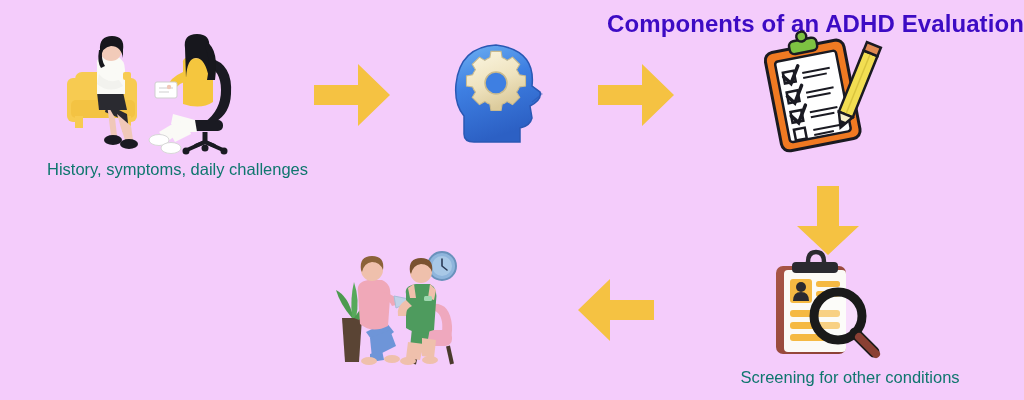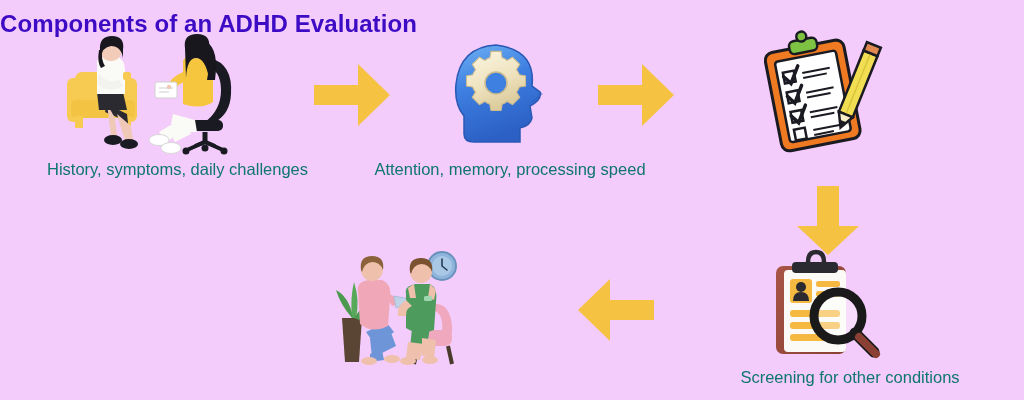--- a/index.html
+++ b/index.html
@@ -16,21 +16,21 @@
     position: relative;
     width: 1024px;
     height: 400px;
     background: #F4CCFB;
   }
   .page-title {
     position: absolute;
     left: 0;
     top: 10px;
     width: 1024px;
-    text-align: left;
+    text-align: right;
     font-size: 24px;
     font-weight: bold;
     color: #3D0BC4;
     letter-spacing: 0.1px;
   }
   .caption {
     position: absolute;
     text-align: center;
     font-size: 16.5px;
     color: #0f766e;
@@ -136,21 +136,20 @@
       <path d="M48 3 Q12 5 8 42 Q6 62 16 74 L16 92 Q16 100 26 100 L72 100 L72 86 Q82 84 84 76 L82 64 Q94 58 92 50 L84 44 Q88 8 48 3 Z" fill="url(#headGrad)" stroke="#2A58B4" stroke-width="1.5"></path>
 
       <path d="M84 44 L94 52 L84 60" fill="none" stroke="#2A58B4" stroke-width="1.2" opacity="0.5"></path>
 
       <g transform="translate(48,45)">
         <path d="M-7 -30 h14 l1.5 8.5 a23 23 0 0 1 7 4 l7.5-4.5 l10 10 l-4.5 7.5 a23 23 0 0 1 4 7 l8.5 1.5 v14 l-8.5 1.5 a23 23 0 0 1 -4 7 l4.5 7.5 l-10 10 l-7.5-4.5 a23 23 0 0 1 -7 4 l-1.5 8.5 h-14 l-1.5-8.5 a23 23 0 0 1 -7-4 l-7.5 4.5 l-10-10 l4.5-7.5 a23 23 0 0 1 -4-7 l-8.5-1.5 v-14 l8.5-1.5 a23 23 0 0 1 4-7 l-4.5-7.5 l10-10 l7.5 4.5 a23 23 0 0 1 7-4 Z" transform="translate(0,-14) scale(0.72)" fill="url(#gearGrad)" stroke="#CBBB8D" stroke-width="1.5"></path>
         <circle cx="0" cy="-4" r="11" fill="#3E7FE2" stroke="#CBBB8D" stroke-width="1.5"></circle>
       </g>
     </svg>
   </div>
-  <div class="caption" style="left:345px; top:160px; width:330px;">Attention, memory, processing speed</div>
 
   <div class="arrow" style="left:598px; top:62px; width:78px; height:66px;">
     <svg width="78" height="66" viewBox="0 0 78 66">
       <path d="M0 23 L44 23 L44 2 L76 33 L44 64 L44 43 L0 43 Z" fill="#F5C242"></path>
     </svg>
   </div>
 
   <div class="step-art" style="left:758px; top:28px; width:124px; height:126px;">
     <svg width="124" height="126" viewBox="0 0 124 126">
       <g transform="rotate(-11 62 63)">

